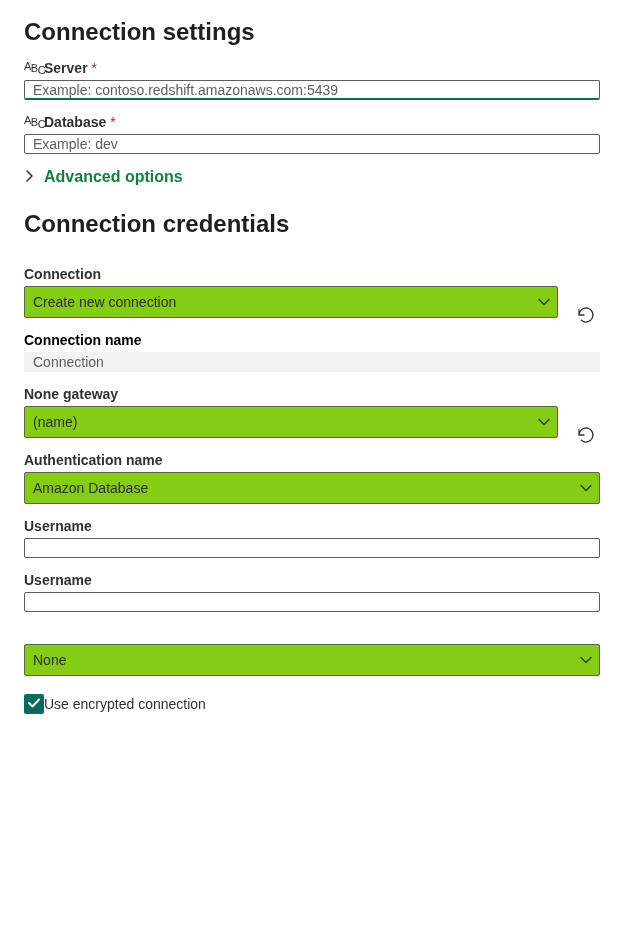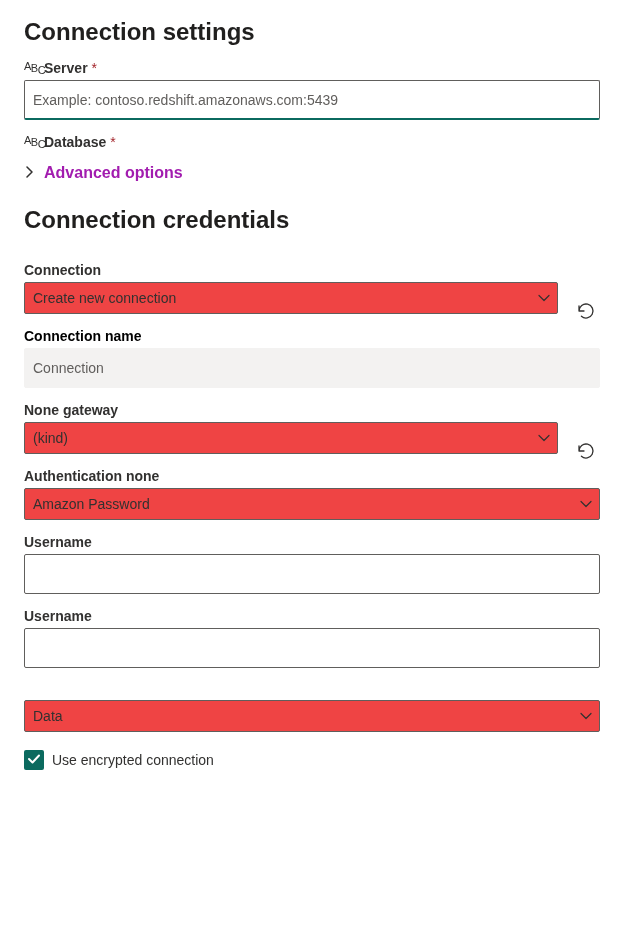--- a/index.html
+++ b/index.html
@@ -37,21 +37,21 @@
       line-height: 1;
       color: #323130;
       letter-spacing: -0.5px;
     }
     .type-icon::before { content: "A"; position: relative; top: -2px;}
     .type-icon::after { content: "C"; position: relative; top: 2px; }
     .type-icon .b { position: relative; top: 0; }
     .required { color: #a4262c; font-weight: 400; }
     input[type="text"], input[type="password"] {
       width: 100%;
-      height: 40px;
+      height: 20px;
       padding: 4px 8px;
       border: 1px solid #605e5c;
       border-radius: 2px;
       font-size: 14px;
       font-family: inherit;
       color: #323130;
       background: #fff;
     }
     input.server-input { border-bottom: 2px solid #0b6a5f; }
     input::placeholder { color: #605e5c; }
@@ -65,21 +65,21 @@
       width: 100%;
     }
     .select-wrap select, .fake-select {
       width: 100%;
       height: 32px;
       padding: 4px 28px 4px 8px;
       border: 1px solid #605e5c;
       border-radius: 2px;
       font-size: 14px;
       font-family: inherit;
-      background: #ef4444;
+      background: #84cc16;
       color: #323130;
       appearance: none;
       display: flex;
       align-items: center;
       cursor: pointer;
     }
     .chevron-down {
       position: absolute;
       right: 8px;
       top: 50%;
@@ -105,27 +105,27 @@
     .refresh-btn svg { width: 20px; height: 20px; }
     .expander {
       display: flex;
       align-items: center;
       gap: 8px;
       font-size: 16px;
       font-weight: 600;
       cursor: pointer;
       margin-top: 10px;
       margin-bottom: 24px;
-      color: #a21caf;
+      color: #15803d;
     }
     .expander svg { width: 12px; height: 12px; }
     .checkbox-row {
       display: flex;
       align-items: center;
-      gap: 8px;
+      gap: 0;
       margin-top: 18px;
     }
     .checkbox {
       width: 20px;
       height: 20px;
       background: #0b6a5f;
       border-radius: 2px;
       display: flex;
       align-items: center;
       justify-content: center;
@@ -149,20 +149,21 @@
     </div>
     <input type="text" class="server-input" placeholder="Example: contoso.redshift.amazonaws.com:5439" style="">
   </div>
 
   <div class="field-group">
     <div class="field-label">
       <span class="type-icon"><span class="b">B</span></span>
       <span>Database</span>
       <span class="required">*</span>
     </div>
+    <input type="text" placeholder="Example: dev" style="">
   </div>
 
   <div class="expander">
     <span>
       <svg viewBox="0 0 12 12">
           <path d="M3 1 L8 6 L3 11" stroke="#323130" stroke-width="1.5" fill="none" stroke-linecap="round" stroke-linejoin="round"></path>
         </svg>
     </span>
     <span>Advanced options</span>
   </div>
@@ -197,43 +198,43 @@
   <div class="field-group">
     <div class="field-label disabled">Connection name</div>
     <input type="text" class="disabled-input" disabled="" placeholder="Connection" style="">
   </div>
 
   <div class="row-with-refresh">
     <div class="grow field-group">
       <div class="field-label">None gateway</div>
       <div class="select-wrap">
         <div class="fake-select">
-          <span>(kind)</span>
+          <span>(name)</span>
         </div>
         <span class="chevron-down">
           <svg viewBox="0 0 12 12">
               <path d="M1 3.5 L6 8.5 L11 3.5" stroke="#323130" stroke-width="1.2" fill="none" stroke-linecap="round" stroke-linejoin="round"></path>
             </svg>
         </span>
       </div>
     </div>
     <div class="refresh-btn">
       <span>
         <svg viewBox="0 0 20 20">
             <path d="M3 10 a7 7 0 1 1 2.4 5.3 M3 10 l0 -5 M3 10 l5 0" stroke="#323130" stroke-width="1.3" fill="none" stroke-linecap="round" stroke-linejoin="round"></path>
           </svg>
       </span>
     </div>
   </div>
 
   <div class="field-group">
-    <div class="field-label">Authentication none</div>
+    <div class="field-label">Authentication name</div>
     <div class="select-wrap">
       <div class="fake-select">
-        <span>Amazon Password</span>
+        <span>Amazon Database</span>
       </div>
       <span class="chevron-down">
         <svg viewBox="0 0 12 12">
             <path d="M1 3.5 L6 8.5 L11 3.5" stroke="#323130" stroke-width="1.2" fill="none" stroke-linecap="round" stroke-linejoin="round"></path>
           </svg>
       </span>
     </div>
   </div>
 
   <div class="field-group">
@@ -244,21 +245,21 @@
   <div class="field-group">
     <div class="field-label">Username</div>
     <input type="password" style="">
   </div>
 
   <div class="spacer"></div>
 
   <div class="field-group">
     <div class="select-wrap">
       <div class="fake-select">
-        <span>Data</span>
+        <span>None</span>
       </div>
       <span class="chevron-down">
         <svg viewBox="0 0 12 12">
             <path d="M1 3.5 L6 8.5 L11 3.5" stroke="#323130" stroke-width="1.2" fill="none" stroke-linecap="round" stroke-linejoin="round"></path>
           </svg>
       </span>
     </div>
   </div>
 
   <div class="checkbox-row">

